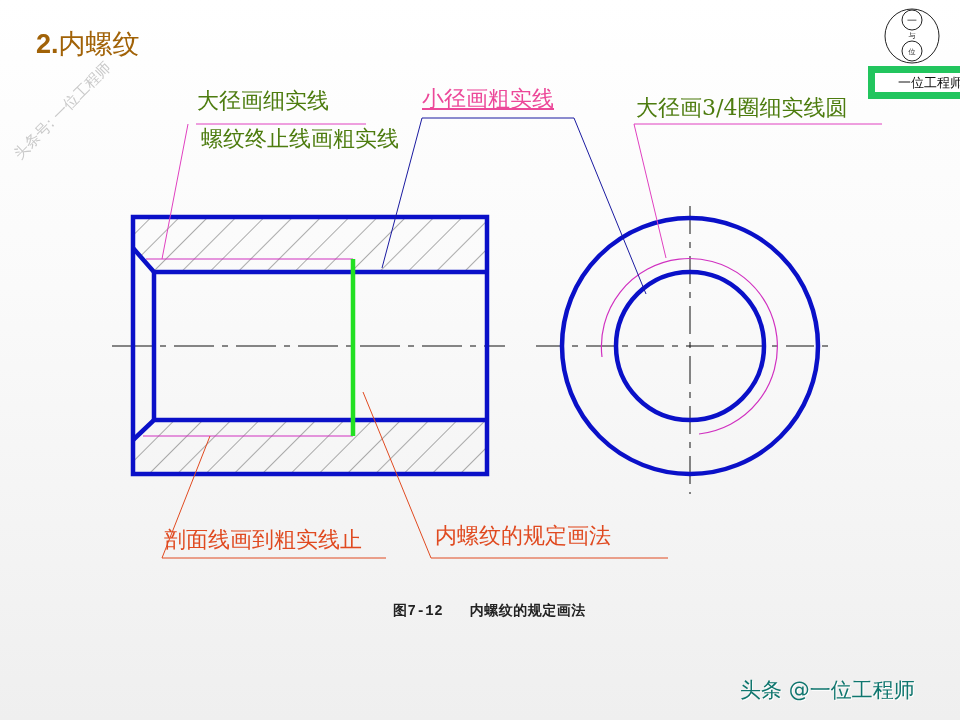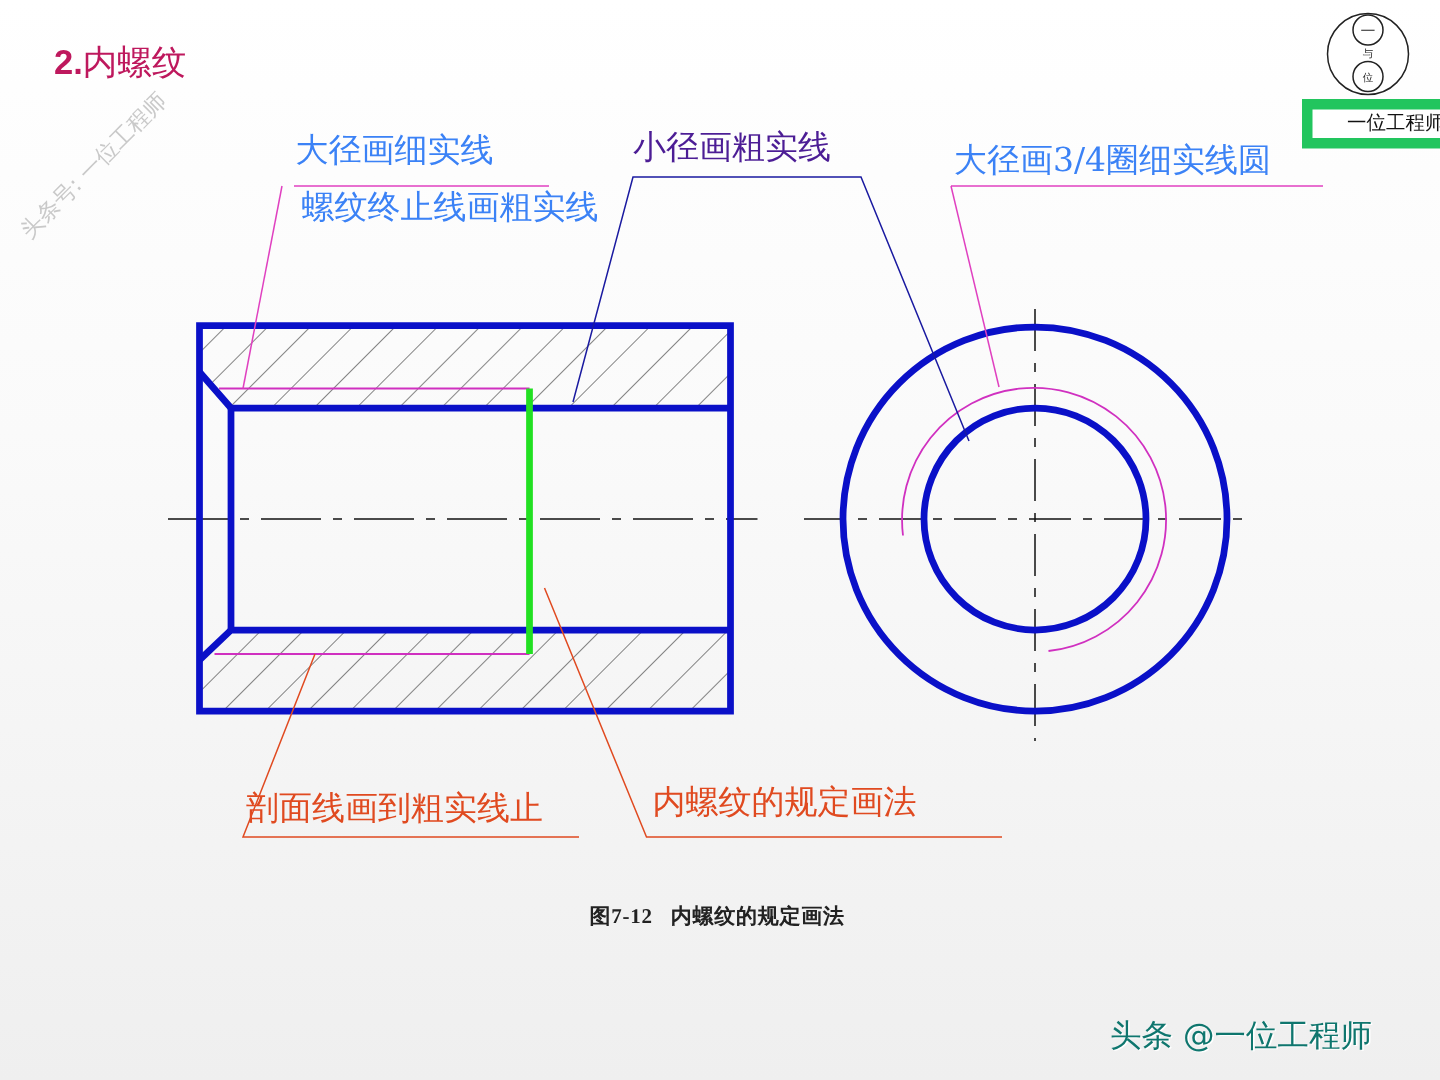--- a/index.html
+++ b/index.html
@@ -2,34 +2,34 @@
 <html><head>
   <meta charset="utf-8">
   <style>
     html, body { margin: 0; padding: 0; }
     body {
       width: 960px; height: 720px; overflow: hidden; position: relative;
       background: linear-gradient(to bottom, #ffffff 0%, #fafafa 40%, #efefef 100%);
       font-family: "DejaVu Sans", sans-serif;
     }
     .title {
-      position: absolute; left: 36px; top: 26px; font-size: 23px; color: #be185d;
+      position: absolute; left: 36px; top: 26px; font-size: 27px; color: #a16207;
       font-family: "DejaVu Sans", sans-serif;
     }
     .title b { font-family: "Liberation Sans", sans-serif; font-weight: bold; }
     .label {
       position: absolute; font-family: "DejaVu Serif", serif; font-size: 22px;
       white-space: nowrap; line-height: 1;
     }
-    .pink { color: #3b82f6; }
-    .blue { color: #4c1d95; }
+    .pink { color: #4d7c0f; }
+    .blue { color: #ec4899; text-decoration: underline; }
     .orange { color: #e04a20; }
     .caption {
       position: absolute; left: 393px; top: 602px; font-size: 14px; font-weight: bold;
-      font-family: Liberation Serif, serif; color: #222; letter-spacing: 0.5px; white-space: pre;
+      font-family: Liberation Mono, monospace; color: #222; letter-spacing: 0.5px; white-space: pre;
     }
     .watermark {
       position: absolute; left: 10px; top: 60px; font-size: 15px; color: #c9c9c9;
       transform: rotate(-45deg); transform-origin: left top; white-space: nowrap;
       font-family: "DejaVu Sans", sans-serif; top: 150px;
     }
     .footer {
       position: absolute; left: 740px; top: 676px; font-size: 21px; color: #0f766e;
       font-family: "DejaVu Sans", sans-serif; white-space: nowrap;
       text-shadow: 1px 1px 0 #fff;

